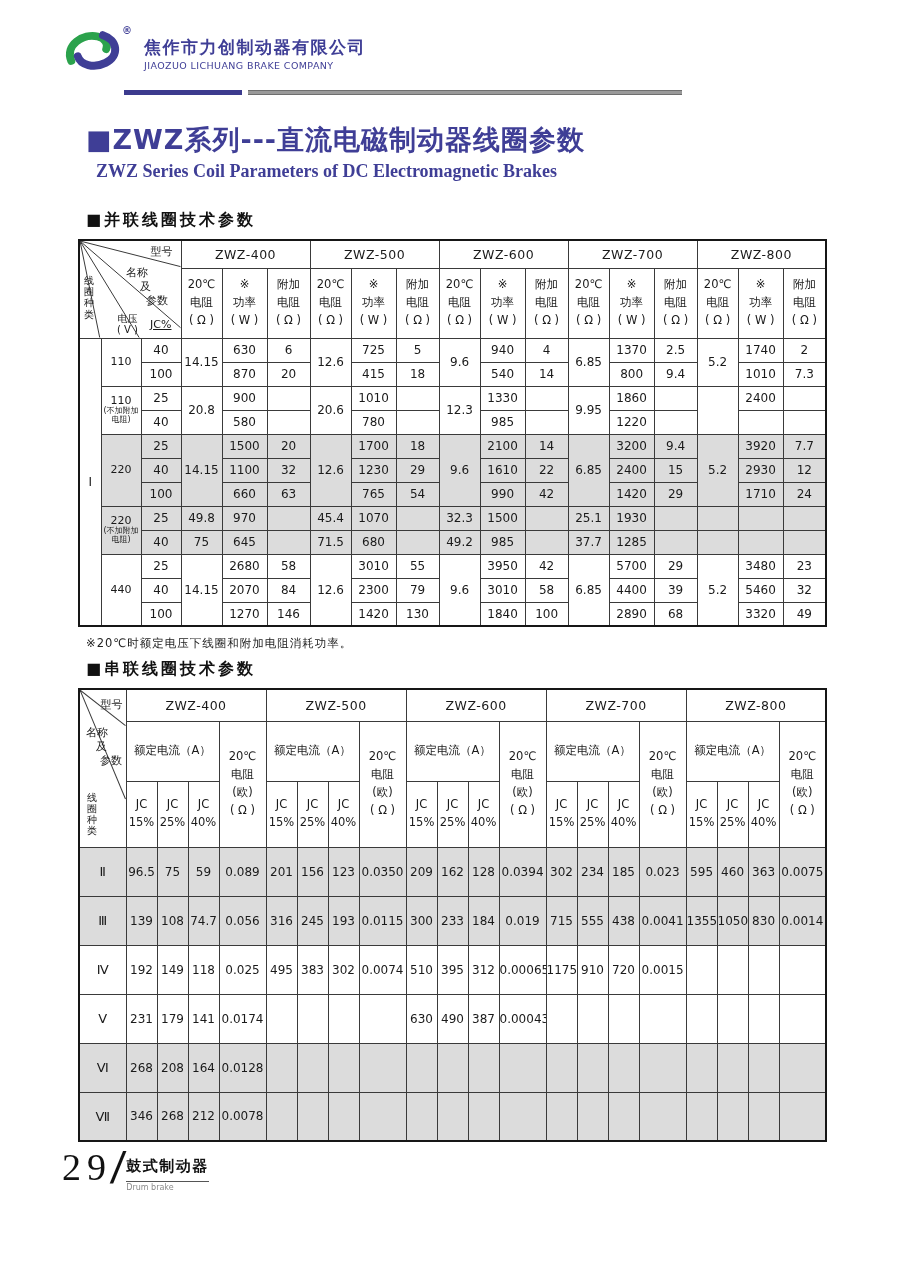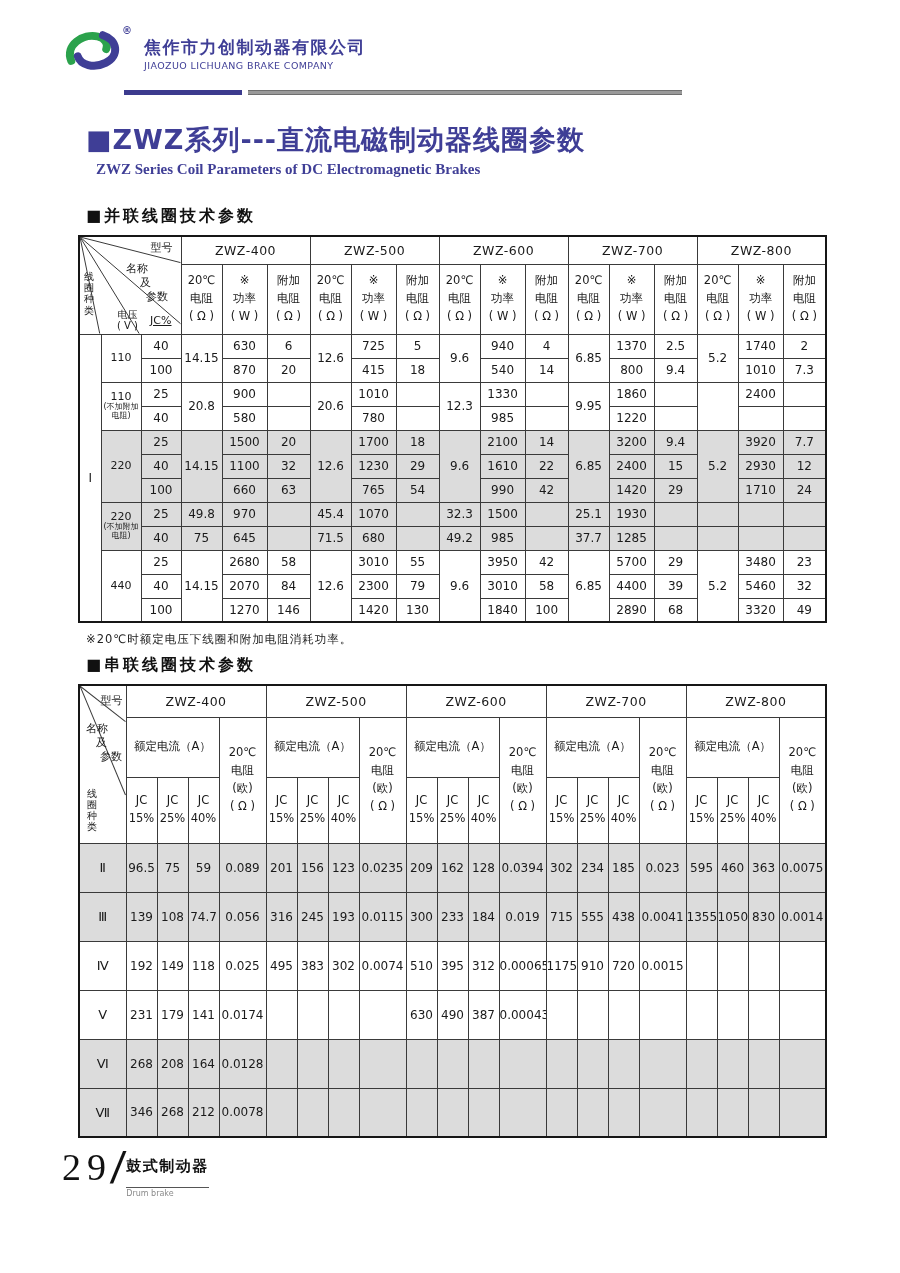--- a/index.html
+++ b/index.html
@@ -12,21 +12,21 @@
   .reg{position:absolute;top:-1px;left:60px;font-size:10px;color:var(--brand-purple,#3f3e96);font-weight:bold}
   .cnames{margin:10px 0 0 8px}
   .cname-cn{color:var(--brand-purple,#3f3e96);font-weight:bold;font-size:17px;letter-spacing:1.5px}
   .cname-en{color:var(--brand-purple,#3f3e96);font-size:9.5px;letter-spacing:0.4px;margin-top:1px}
   .divider{position:relative;height:6px;margin:8px 0 0 62px}
   .divider .navy{position:absolute;left:0;top:0;width:118px;height:5px;background:var(--bar-navy,#3c3b8e)}
   .divider .gray{position:absolute;left:124px;top:0;width:434px;height:5px;background:var(--bar-gray,#999);
                  border-top:1px solid #6e6e6e;border-bottom:1px solid #6e6e6e}
   .titleblock{margin:26px 0 0 86px}
   .title-cn{font-size:27px;font-weight:bold;color:var(--brand-purple,#3f3e96);letter-spacing:1px}
-  .title-en{font-size:15px;font-weight:bold;color:var(--brand-purple,#3f3e96);margin:3px 0 0 10px;
+  .title-en{font-size:18px;font-weight:bold;color:var(--brand-purple,#3f3e96);margin:3px 0 0 10px;
             font-family:"Liberation Serif","DejaVu Serif",serif}
   .sectitle{margin:28px 0 8px 86px;font-size:16px;font-weight:bold;letter-spacing:3px;color:#111}
   .sectitle.second{margin-top:8px}
   .tablewrap{margin-left:78px}
   table{border-collapse:collapse;table-layout:fixed;width:747px;border:2px solid #161616}
   th,td{border:1px solid var(--table-border,#3a3a3a);text-align:center;vertical-align:middle;
         font-size:12px;font-weight:normal;padding:0;background:#fff;overflow:hidden}
   tr.shade td{background:var(--row-shade,#dcdcdc)}
   .ptable thead .h1row{height:28px}
   .ptable thead .h2row{height:70px}
@@ -48,21 +48,21 @@
   td.volt .note{font-size:8px;line-height:1.1;white-space:normal;padding:0 1px}
   td.roman{font-size:13px}
   .footnote{margin:9px 0 0 86px;font-size:11.5px;letter-spacing:1px;color:#222}
   .pagefooter{position:absolute;left:62px;top:1148px;display:flex;align-items:flex-start}
   .pageno{font-family:"Liberation Serif","DejaVu Serif",serif;font-size:38px;letter-spacing:6px;
           color:#111;line-height:1}
   .fslash{font-size:44px;font-weight:100;line-height:0.9;margin:0 2px 0 0;color:#111;
           font-family:"Liberation Sans",sans-serif;transform:skewX(-8deg)}
   .fsec{margin-top:9px}
   .fsec-cn{font-size:15px;font-weight:bold;letter-spacing:1.5px;border-bottom:1px solid #555;
-           padding-bottom:11px;color:#111}
+           padding-bottom:5px;color:#111}
   .fsec-en{font-size:8px;color:#8a8a8a;margin-top:1px}
 </style>
 </head>
 <body>
 
 <div class="page">
 
   <div class="hdr">
     <div class="logo-row">
       <div class="logo">
@@ -432,21 +432,21 @@
         <tbody>
           <tr class="shade">
             <td class="roman">Ⅱ</td>
             <td>96.5</td>
             <td>75</td>
             <td>59</td>
             <td>0.089</td>
             <td>201</td>
             <td>156</td>
             <td>123</td>
-            <td>0.0235</td>
+            <td>0.0350</td>
             <td>209</td>
             <td>162</td>
             <td>128</td>
             <td>0.0394</td>
             <td>302</td>
             <td>234</td>
             <td>185</td>
             <td>0.023</td>
             <td>595</td>
             <td>460</td>

